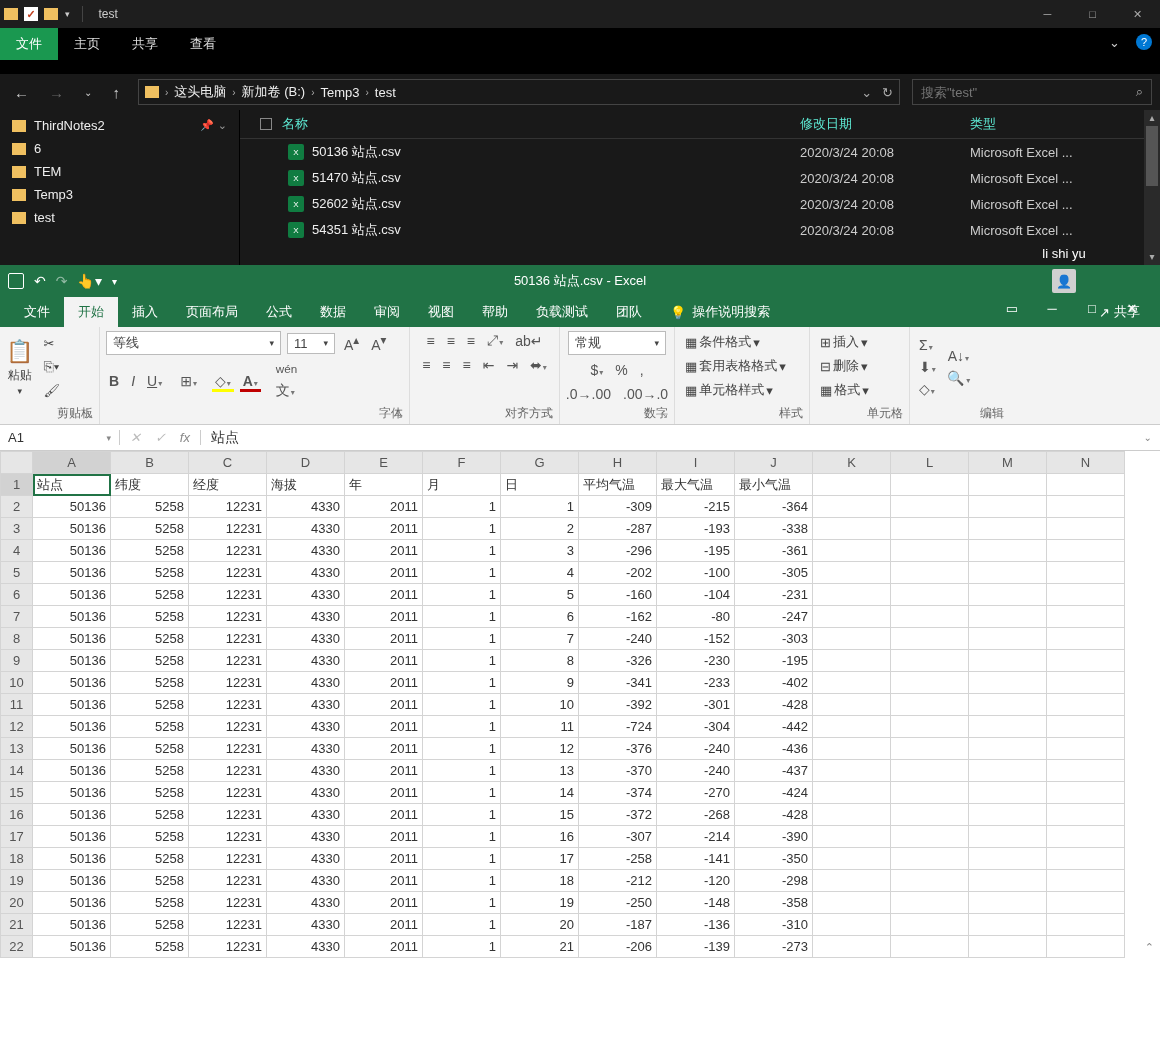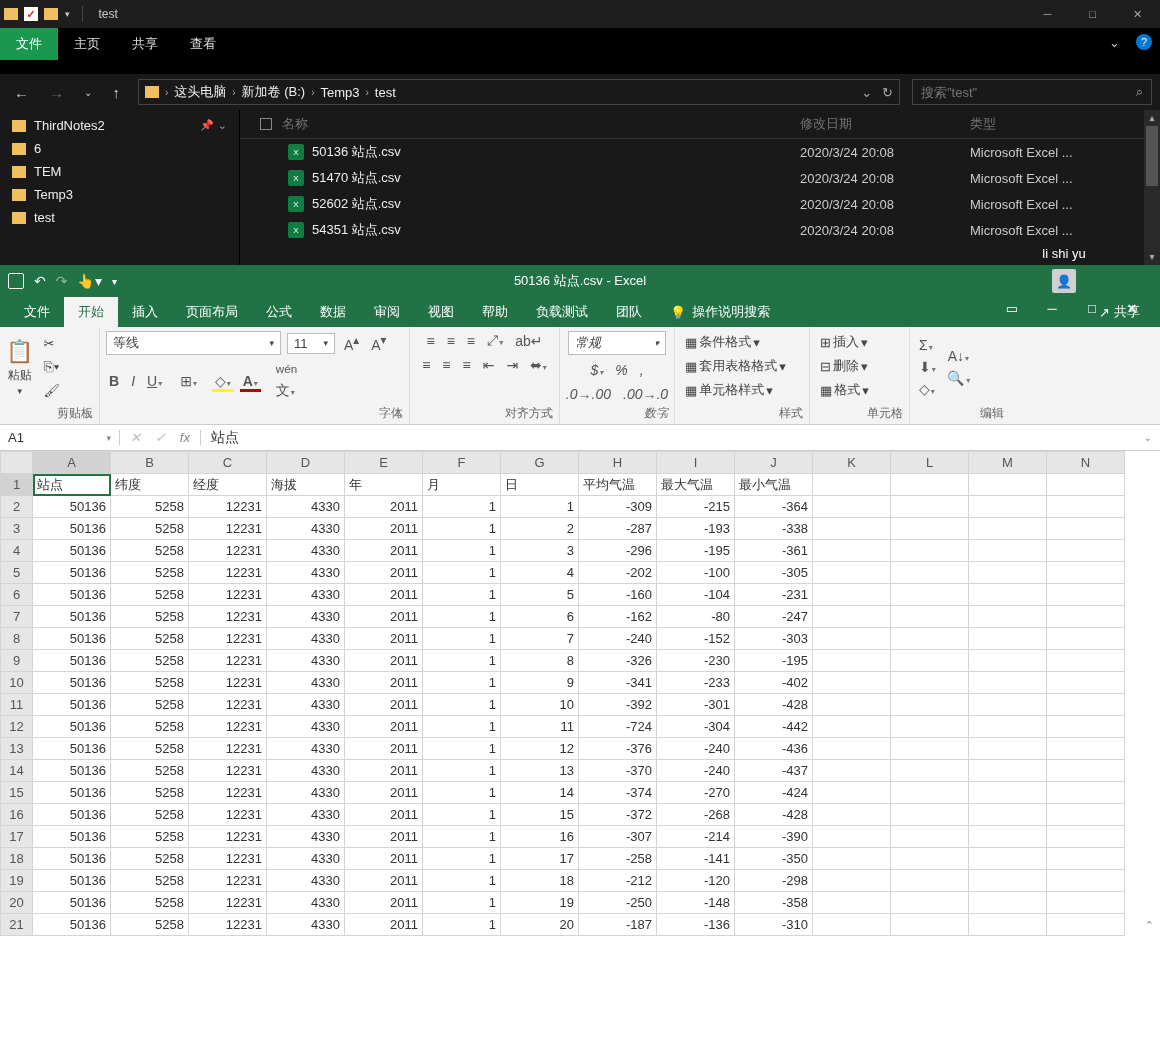--- a/index.html
+++ b/index.html
@@ -34,21 +34,21 @@
 .fe-addr .bcend { margin-left:auto; display:flex; gap:10px; color:#aaa; font-size:13px; }
 .fe-addr .search { width:240px; border:1px solid #444; background:#191919; height:26px; display:flex; align-items:center; padding:0 8px; color:#888; justify-content:space-between; }
 .fe-addr .search input { background:transparent; border:none; color:#888; font-size:13px; width:190px; outline:none; }
 
 .fe-body { flex:1; display:flex; background:#191919; }
 .fe-tree { width:240px; border-right:1px solid #000; padding:4px 0; }
 .fe-tree .trow { display:flex; align-items:center; padding:4px 12px; color:#eee; font-size:13px; gap:8px; }
 .fe-tree .trow .ico-folder { width:14px; height:12px; background:#f0c060; display:inline-block; }
 .fe-tree .trow .pin { margin-left:auto; display:flex; gap:4px; color:#999; font-size:11px; }
 .fe-list { flex:1; }
-.fe-list .hdr { display:flex; color:#737373; font-size:13px; border-bottom:1px solid #333; padding:5px 0; }
+.fe-list .hdr { display:flex; color:#5eead4; font-size:13px; border-bottom:1px solid #333; padding:5px 0; }
 .fe-list .hdr .c1 { width:560px; padding-left:20px; display:flex; align-items:center; gap:10px; }
 .fe-list .hdr .c2 { width:170px; }
 .fe-list .hdr .c3 { flex:1; }
 .fe-list .hdr .cb { width:12px; height:12px; border:1px solid #888; display:inline-block; }
 .fe-list .frow { display:flex; color:#eee; font-size:13px; padding:4px 0; align-items:center; }
 .fe-list .frow .c1 { width:560px; padding-left:48px; display:flex; align-items:center; gap:8px; }
 .fe-list .frow .c2 { width:170px; color:#ccc; }
 .fe-list .frow .c3 { flex:1; color:#ccc; }
 .fe-list .frow .xls { width:16px; height:16px; background:#107c41; color:#fff; font-size:8px; display:inline-flex; align-items:center; justify-content:center; border-radius:2px; }
 .fe-list .sb { position:absolute; right:0; width:16px; top:110px; bottom:0; background:#2a2a2a; }
@@ -343,21 +343,21 @@
           <span class="iconbtn">≡</span>
           <span class="iconbtn">≡</span>
           <span class="iconbtn">⇤</span>
           <span class="iconbtn">⇥</span>
           <span class="iconbtn">⬌<span class="dd">▾</span></span>
         </div>
       </div>
       <div class="lbl"><span>对齐方式</span><span class="dl">↘</span></div>
     </div>
 
-    <div class="rgrp" style="width:115px;font-style:italic;">
+    <div class="rgrp" style="width:115px;">
       <div class="body col" style="gap:6px;">
         <div class="fontsel" style="width:98px;">
             <span>常规</span>
             <span style="font-size:9px;">▾</span>
           </div>
         <div class="row">
           <span class="iconbtn">$<span class="dd">▾</span></span>
           <span class="iconbtn">%</span>
           <span class="iconbtn">,</span>
         </div>
@@ -790,16 +790,33 @@
             <td class="num">1</td>
             <td class="num">20</td>
             <td class="num">-187</td>
             <td class="num">-136</td>
             <td class="num">-310</td>
             <td class="num"></td>
             <td class="num"></td>
             <td class="num"></td>
             <td class="num"></td>
           </tr>
+          <tr>
+            <th class="rowhdr">22</th>
+            <td class="num">50136</td>
+            <td class="num">5258</td>
+            <td class="num">12231</td>
+            <td class="num">4330</td>
+            <td class="num">2011</td>
+            <td class="num">1</td>
+            <td class="num">21</td>
+            <td class="num">-206</td>
+            <td class="num">-139</td>
+            <td class="num">-273</td>
+            <td class="num"></td>
+            <td class="num"></td>
+            <td class="num"></td>
+            <td class="num"></td>
+          </tr>
         </tbody>
       </table>
   </div>
 </div>
 
 </body></html>

